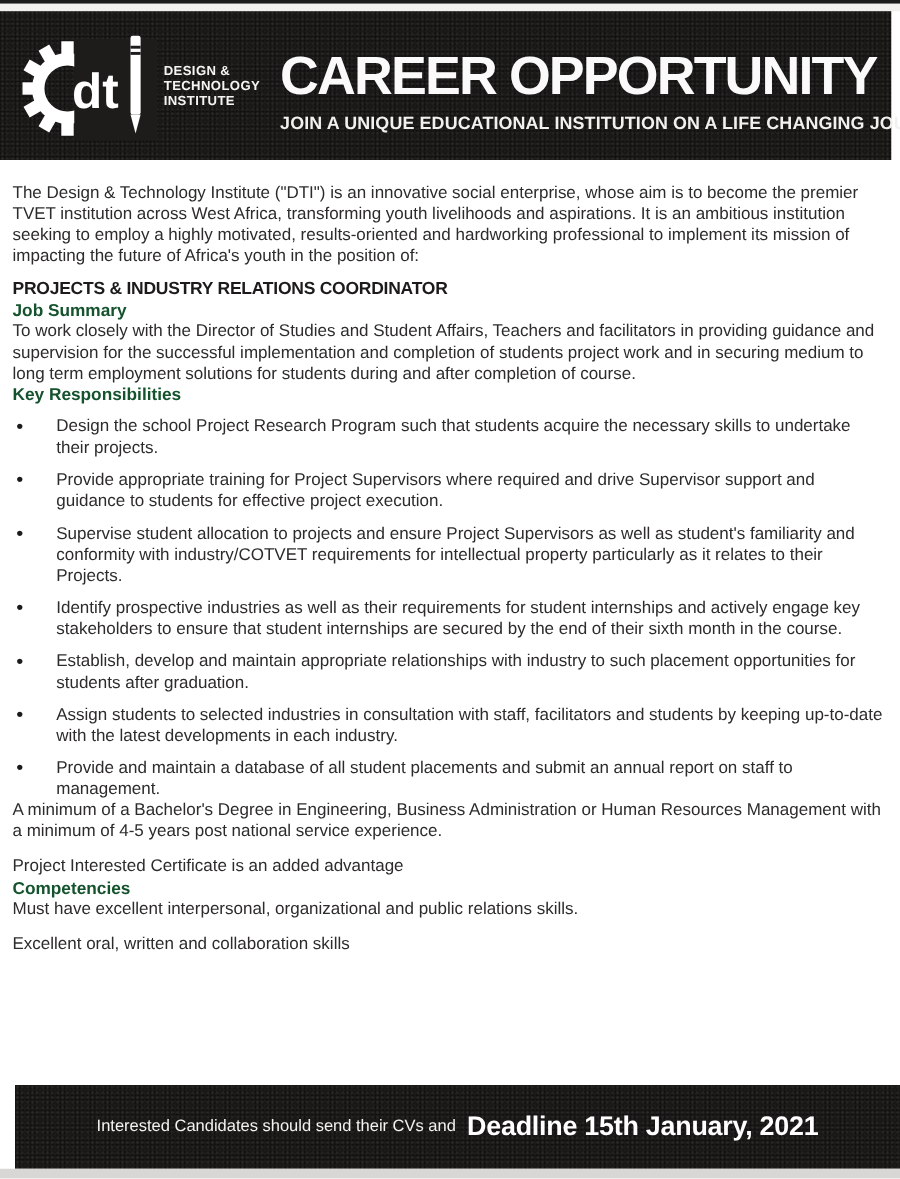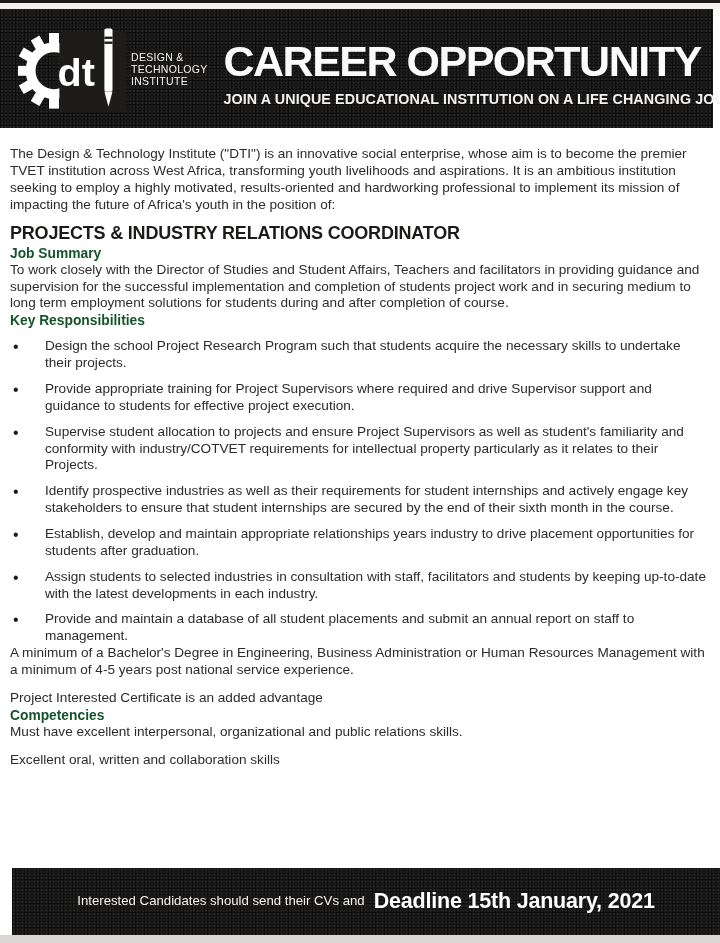--- a/index.html
+++ b/index.html
@@ -27,39 +27,39 @@
   .header{
     height:119px;margin-right:7px;
     display:flex;align-items:center;
     padding-left:18px;box-sizing:border-box;
   }
   
   .logo-group{display:flex;align-items:center;flex:0 0 auto;}
   .logo-svg{display:block;}
   .institute-name{margin-left:5px;line-height:12px;}
   .institute-name span{
-    display:block;font-size:10.5px;font-weight:400;color:#f5f4f2;letter-spacing:0.3px;
+    display:block;font-size:10.5px;font-weight:700;color:#f5f4f2;letter-spacing:0.3px;
   }
   
   .title-block{margin-left:16px;margin-top:10px;}
   .main-title{
     font-size:43px;font-weight:800;letter-spacing:-1.5px;line-height:1.02;
     color:#fafafa;white-space:nowrap;
   }
   .sub-title{
     font-size:14.3px;font-weight:700;letter-spacing:0.1px;margin-top:7px;
     color:#f2f1ef;white-space:nowrap;
   }
 
   
   .content{padding:18px 12px 0 10px;font-size:13.6px;line-height:1.24;}
   .content p{margin:0;}
   .intro{margin-top:2px;}
   .position-title{
-    font-size:18px;font-weight:800;letter-spacing:-0.2px;color:#1c1b1a;margin-top:9px;
+    font-size:14px;font-weight:800;letter-spacing:-0.2px;color:#1c1b1a;margin-top:9px;
   }
   .sec-heading{
     font-size:13.8px;font-weight:700;color:#14532d;margin:0;
   }
   .mt-js{margin-top:21px;}
   .mt-kr{margin-top:17px;}
   .mt-qe{margin-top:22px;}
   .mt-comp{margin-top:11px;}
   .para-gap{margin-top:11px !important;}
 
@@ -138,21 +138,21 @@
 
     <p class="sec-heading mt-js">Job Summary</p>
     <p>To work closely with the Director of Studies and Student Affairs, Teachers and facilitators in providing guidance and supervision for the successful implementation and completion of students project work and in securing medium to long term employment solutions for students during and after completion of course.</p>
 
     <p class="sec-heading mt-kr">Key Responsibilities</p>
     <ul class="resp-list">
       <li>Design the school Project Research Program such that students acquire the necessary skills to undertake their projects.</li>
       <li>Provide appropriate training for Project Supervisors where required and drive Supervisor support and guidance to students for effective project execution.</li>
       <li>Supervise student allocation to projects and ensure Project Supervisors as well as student's familiarity and conformity with industry/COTVET requirements for intellectual property particularly as it relates to their Projects.</li>
       <li>Identify prospective industries as well as their requirements for student internships and actively engage key stakeholders to ensure that student internships are secured by the end of their sixth month in the course.</li>
-      <li>Establish, develop and maintain appropriate relationships years industry to drive placement opportunities for students after graduation.</li>
+      <li>Establish, develop and maintain appropriate relationships with industry to such placement opportunities for students after graduation.</li>
       <li>Assign students to selected industries in consultation with staff, facilitators and students by keeping up-to-date with the latest developments in each industry.</li>
       <li>Provide and maintain a database of all student placements and submit an annual report on staff to management.</li>
     </ul>
 
     <p>A minimum of a Bachelor's Degree in Engineering, Business Administration or Human Resources Management with a minimum of 4-5 years post national service experience.</p>
     <p class="para-gap">Project Interested Certificate is an added advantage</p>
 
     <p class="sec-heading mt-comp">Competencies</p>
     <p>Must have excellent interpersonal, organizational and public relations skills.</p>
     <p class="para-gap">Excellent oral, written and collaboration skills</p>

